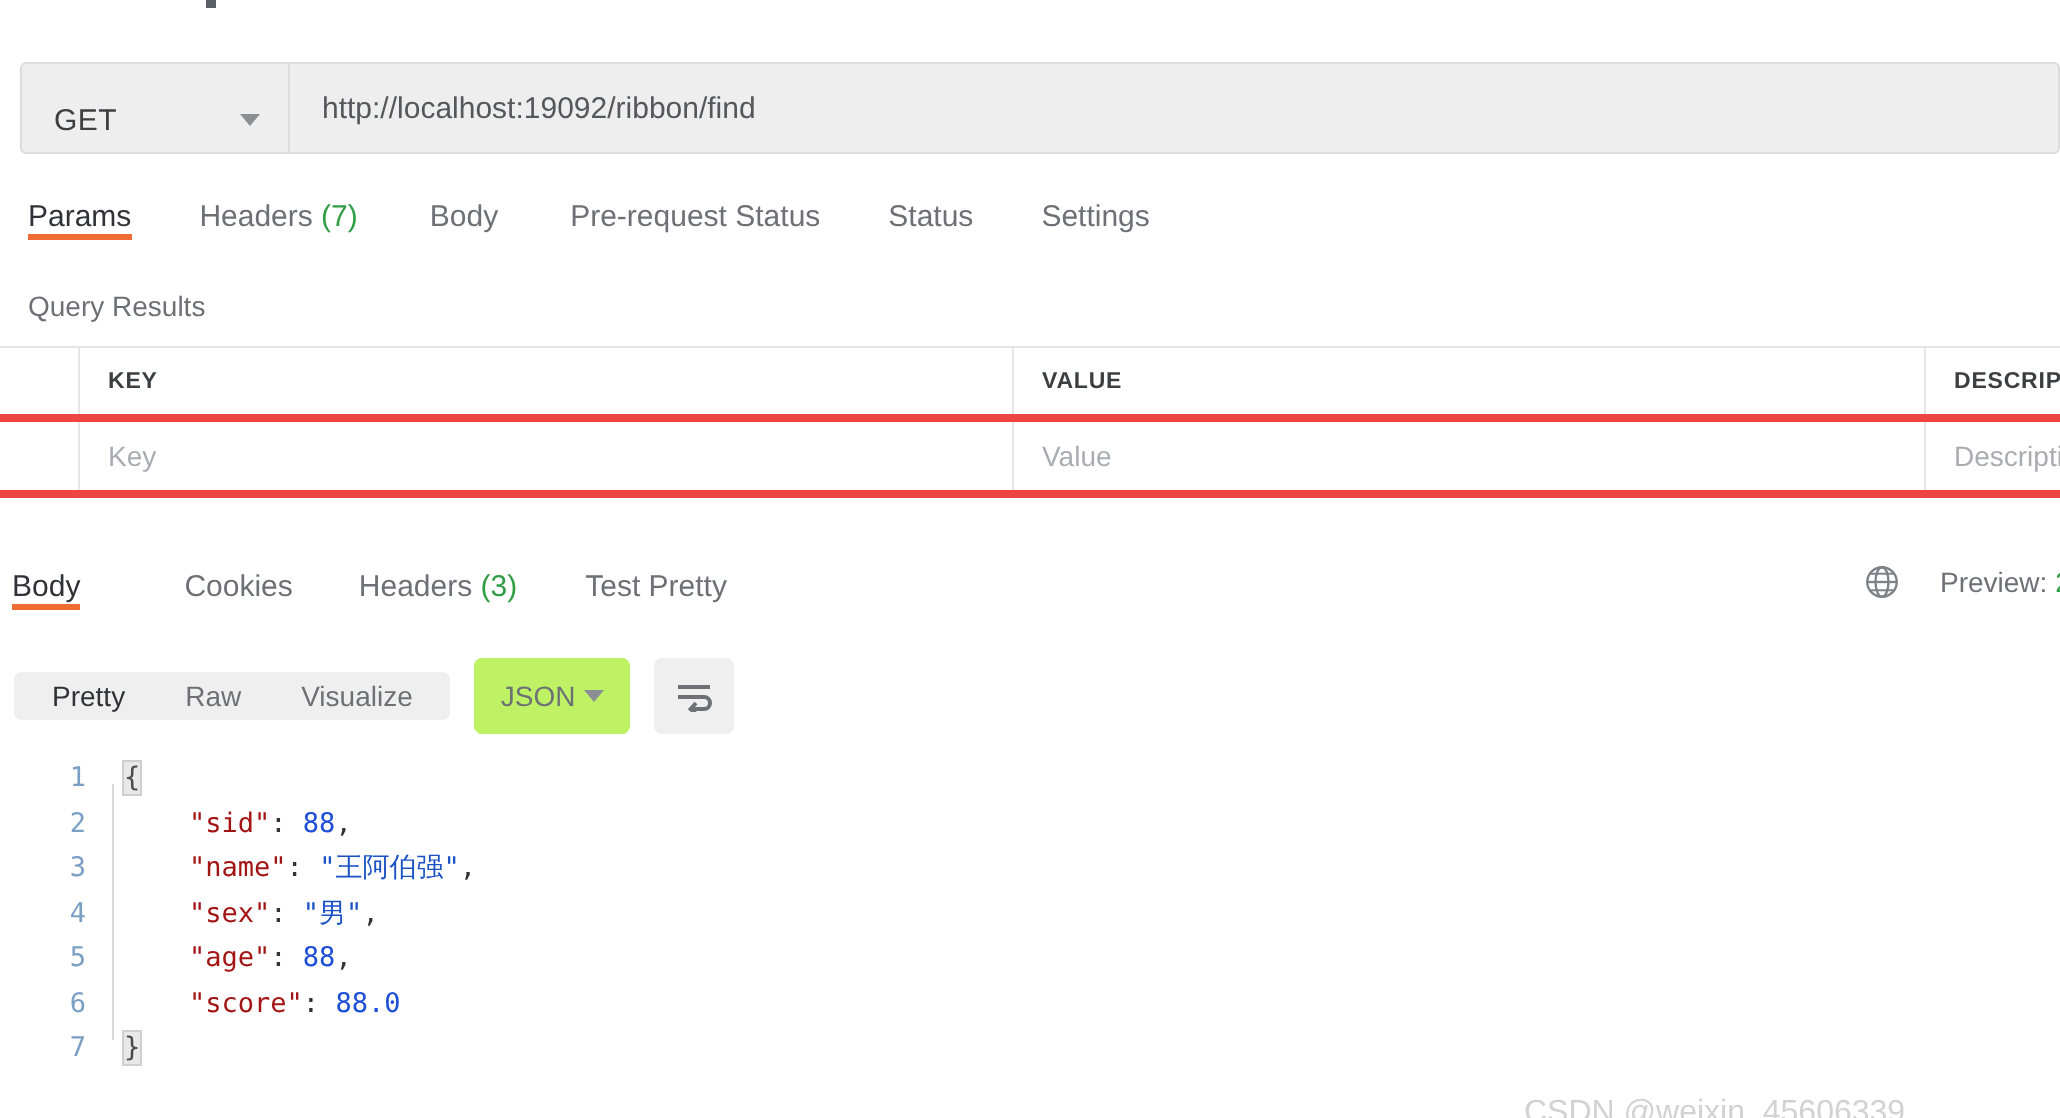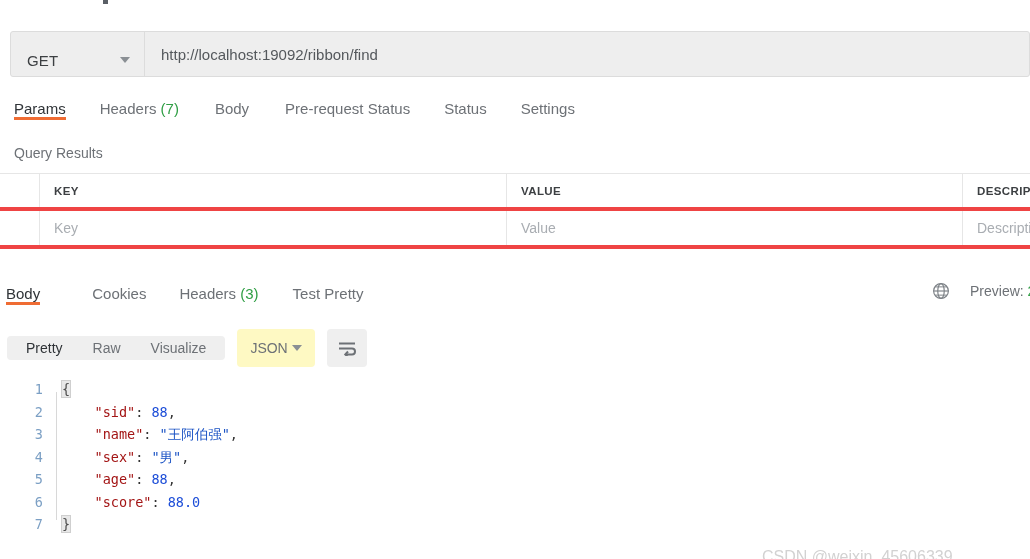--- a/index.html
+++ b/index.html
@@ -184,21 +184,21 @@
     padding: 0 15px;
     line-height: 38px;
     cursor: pointer;
     white-space: nowrap;
   }
   .seg.active { color: #2f3337; }
   .fmt-select {
     display: flex;
     align-items: center;
     gap: 4px;
-    background: #fef9c3;
+    background: #bef264;
     border-radius: 4px;
     height: 38px;
     padding: 0 13px;
     cursor: pointer;
   }
   .fmt-label { font-size: 14px; color: #6d7176; }
   .wrap-btn {
     width: 40px; height: 38px;
     background: #efefef;
     border-radius: 4px;

